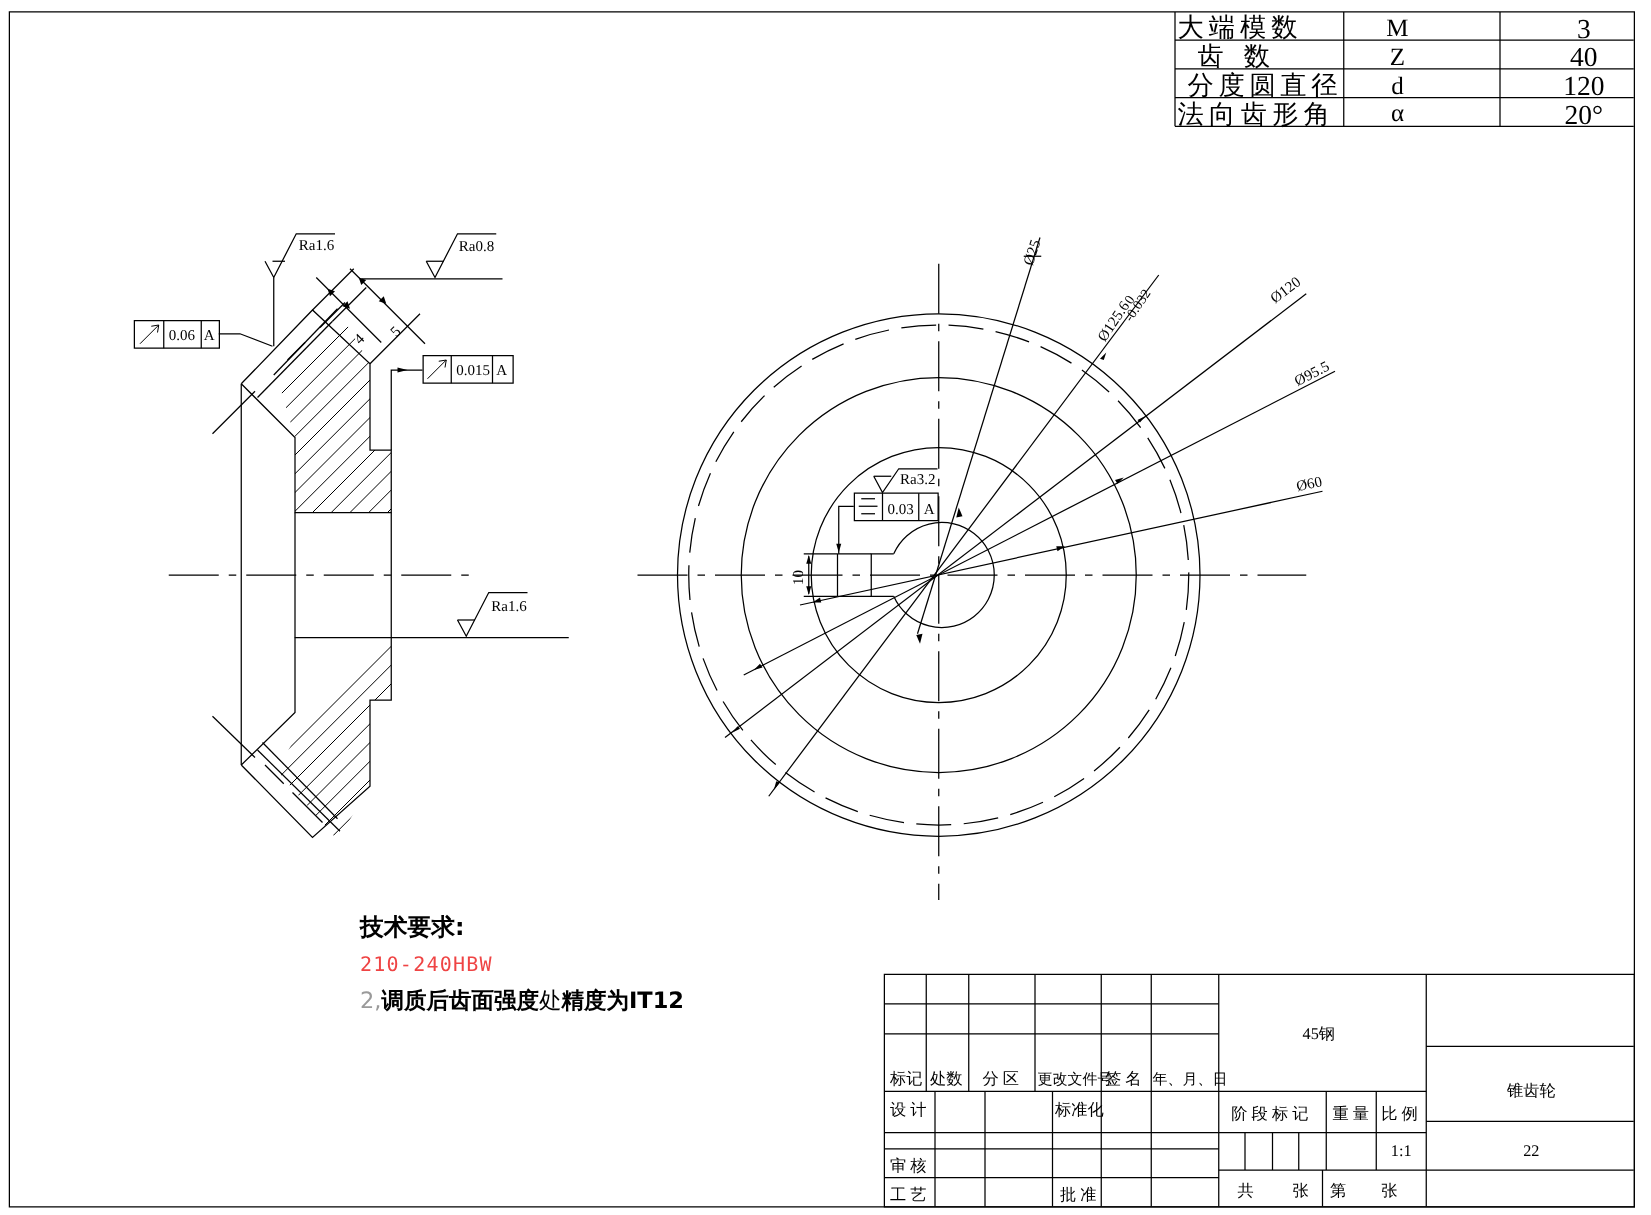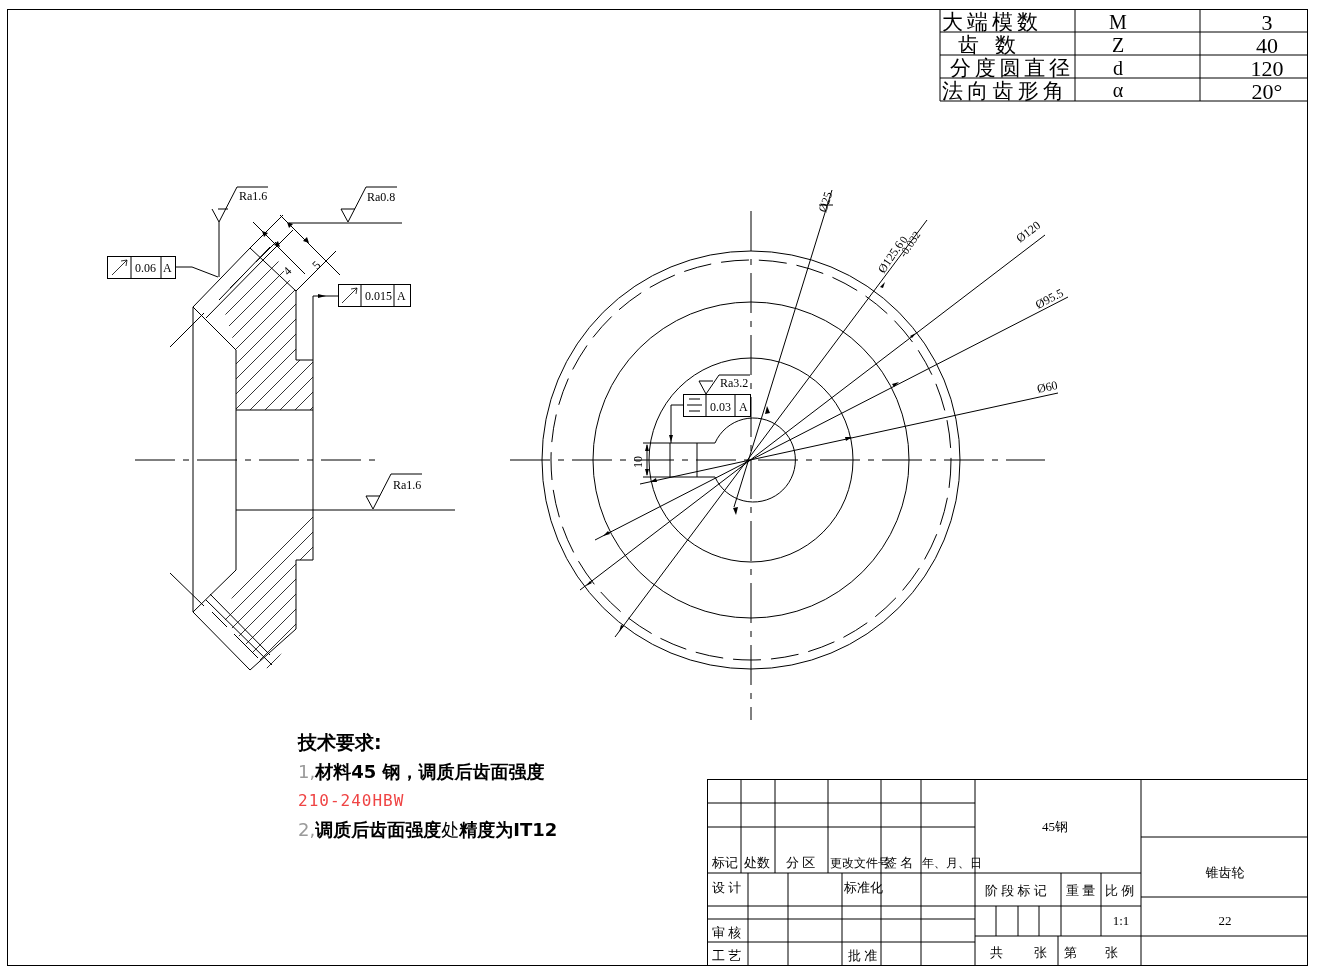--- a/index.html
+++ b/index.html
@@ -4,21 +4,21 @@
 <style>
   html, body { margin: 0; padding: 0; background: #ffffff; }
   body { width: 1321px; height: 972px; position: relative; overflow: hidden; font-family: "DejaVu Sans", sans-serif; }
   svg { position: absolute; left: 0; top: 0; }
   .ln { stroke: #000; stroke-width: 1; fill: none; }
   .thin { stroke: #000; stroke-width: 0.8; fill: none; }
   .center { stroke: #000; stroke-width: 1; fill: none; stroke-dasharray: 40 8 6 8; }
   .dash { stroke: #000; stroke-width: 1; fill: none; stroke-dasharray: 28 10; }
   .hatch { stroke: #000; stroke-width: 0.8; }
   .t { font-family: "Liberation Serif", serif; fill: #000; }
-  .notes { position: absolute; left: 298px; top: 728px; font-family: "DejaVu Sans", sans-serif; color: #000; }
+  .notes { position: absolute; left: 288px; top: 728px; font-family: "DejaVu Sans", sans-serif; color: #000; }
   .notes div { line-height: 29px; height: 29px; white-space: nowrap; }
   .notes .h { font-size: 19px; font-weight: bold; }
   .notes .l { font-size: 18px; font-weight: bold; }
   .notes .g { color: #ef4444; font-weight: normal; font-family: "DejaVu Sans Mono", monospace; font-size: 16px; letter-spacing: 1px; }
   .notes .n { font-weight: normal; color: #9a9a9a; }
 </style>
 </head>
 <body>
 
 <svg width="1321" height="972" viewBox="0 0 1321 972">
@@ -289,16 +289,15 @@
     <line x1="1141" y1="837" x2="1307" y2="837" class="ln"></line>
     <line x1="1141" y1="897" x2="1307" y2="897" class="ln"></line>
     <line x1="1141" y1="936" x2="1307" y2="936" class="ln"></line>
     <text x="1225" y="877" class="t" font-size="13" text-anchor="middle">锥齿轮</text>
     <text x="1225" y="925" class="t" font-size="13" text-anchor="middle">22</text>
   </g>
 </svg>
 
 <div class="notes">
   <div class="h">技术要求:</div>
-  <div class="l"><span class="n">1,</span><span>材料45 钢，调质后齿面强度</span></div>
   <div class="g">210-240HBW</div>
   <div class="l"><span class="n">2,</span><span>调质后齿面强度</span><span style="font-weight:normal">处</span><span>精度为IT12</span></div>
 </div>
 
 </body></html>

